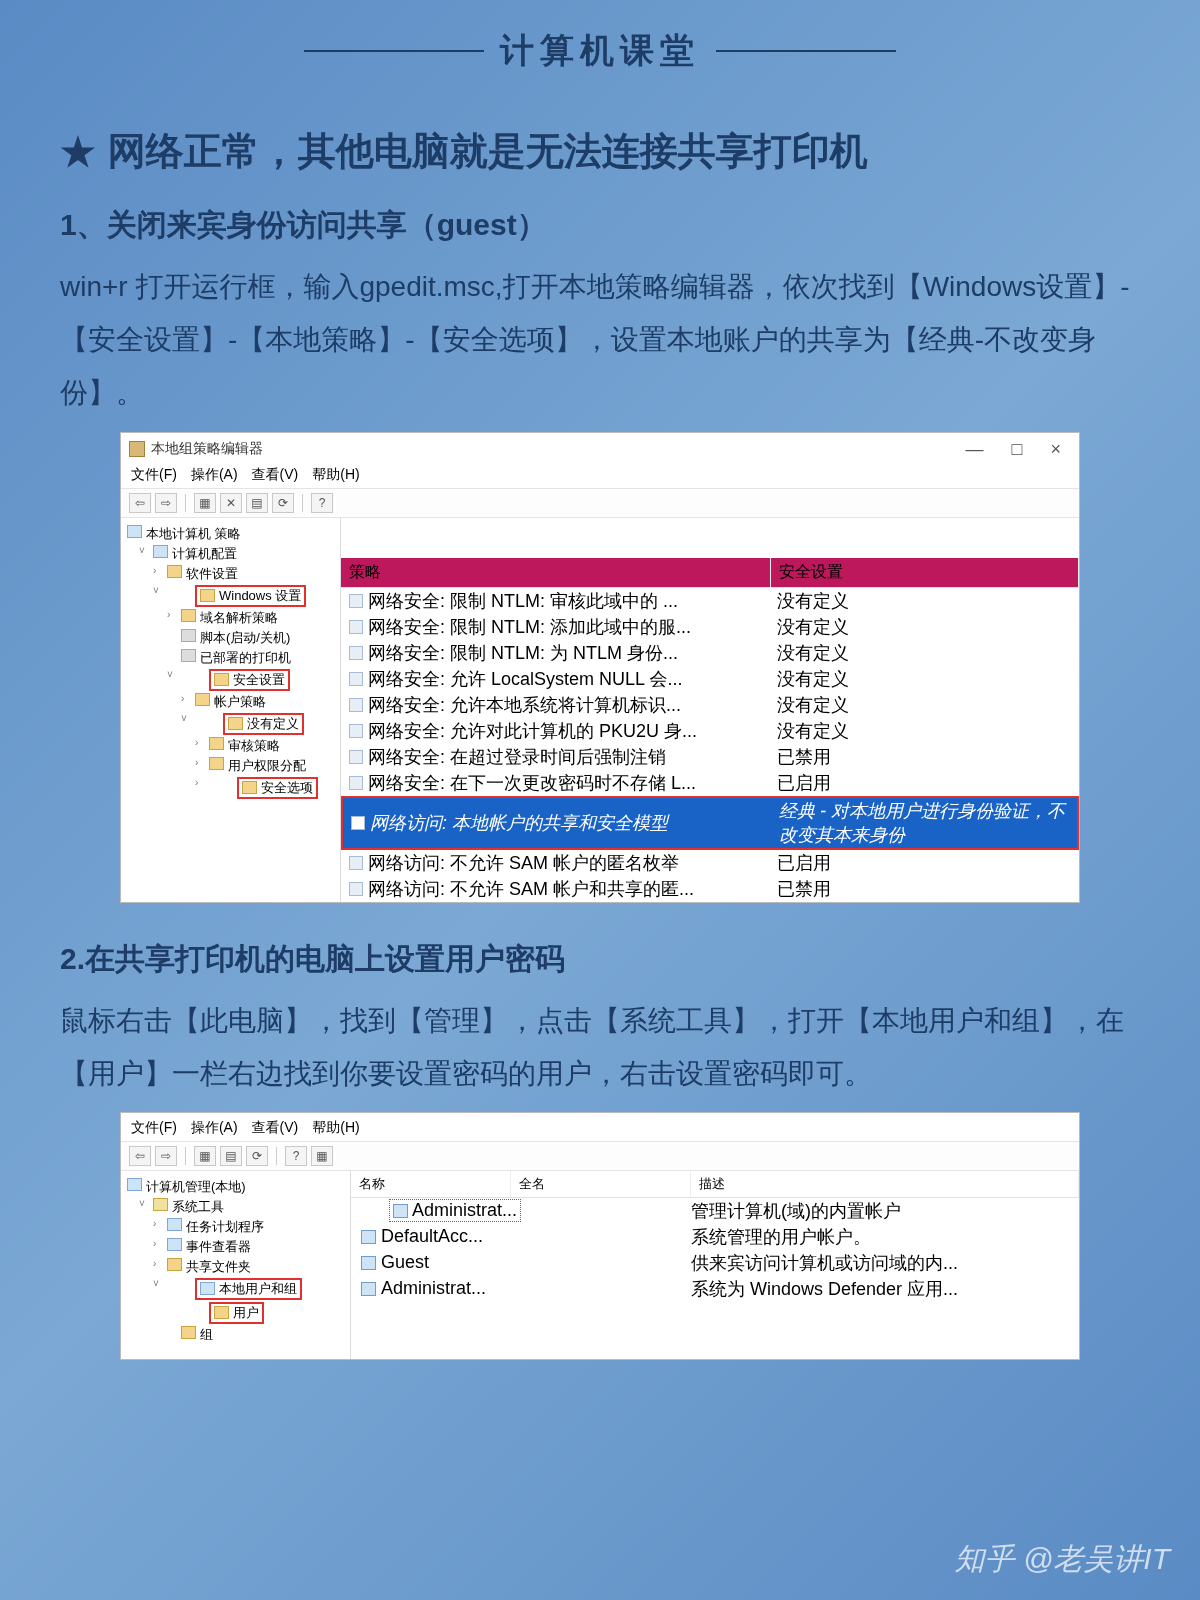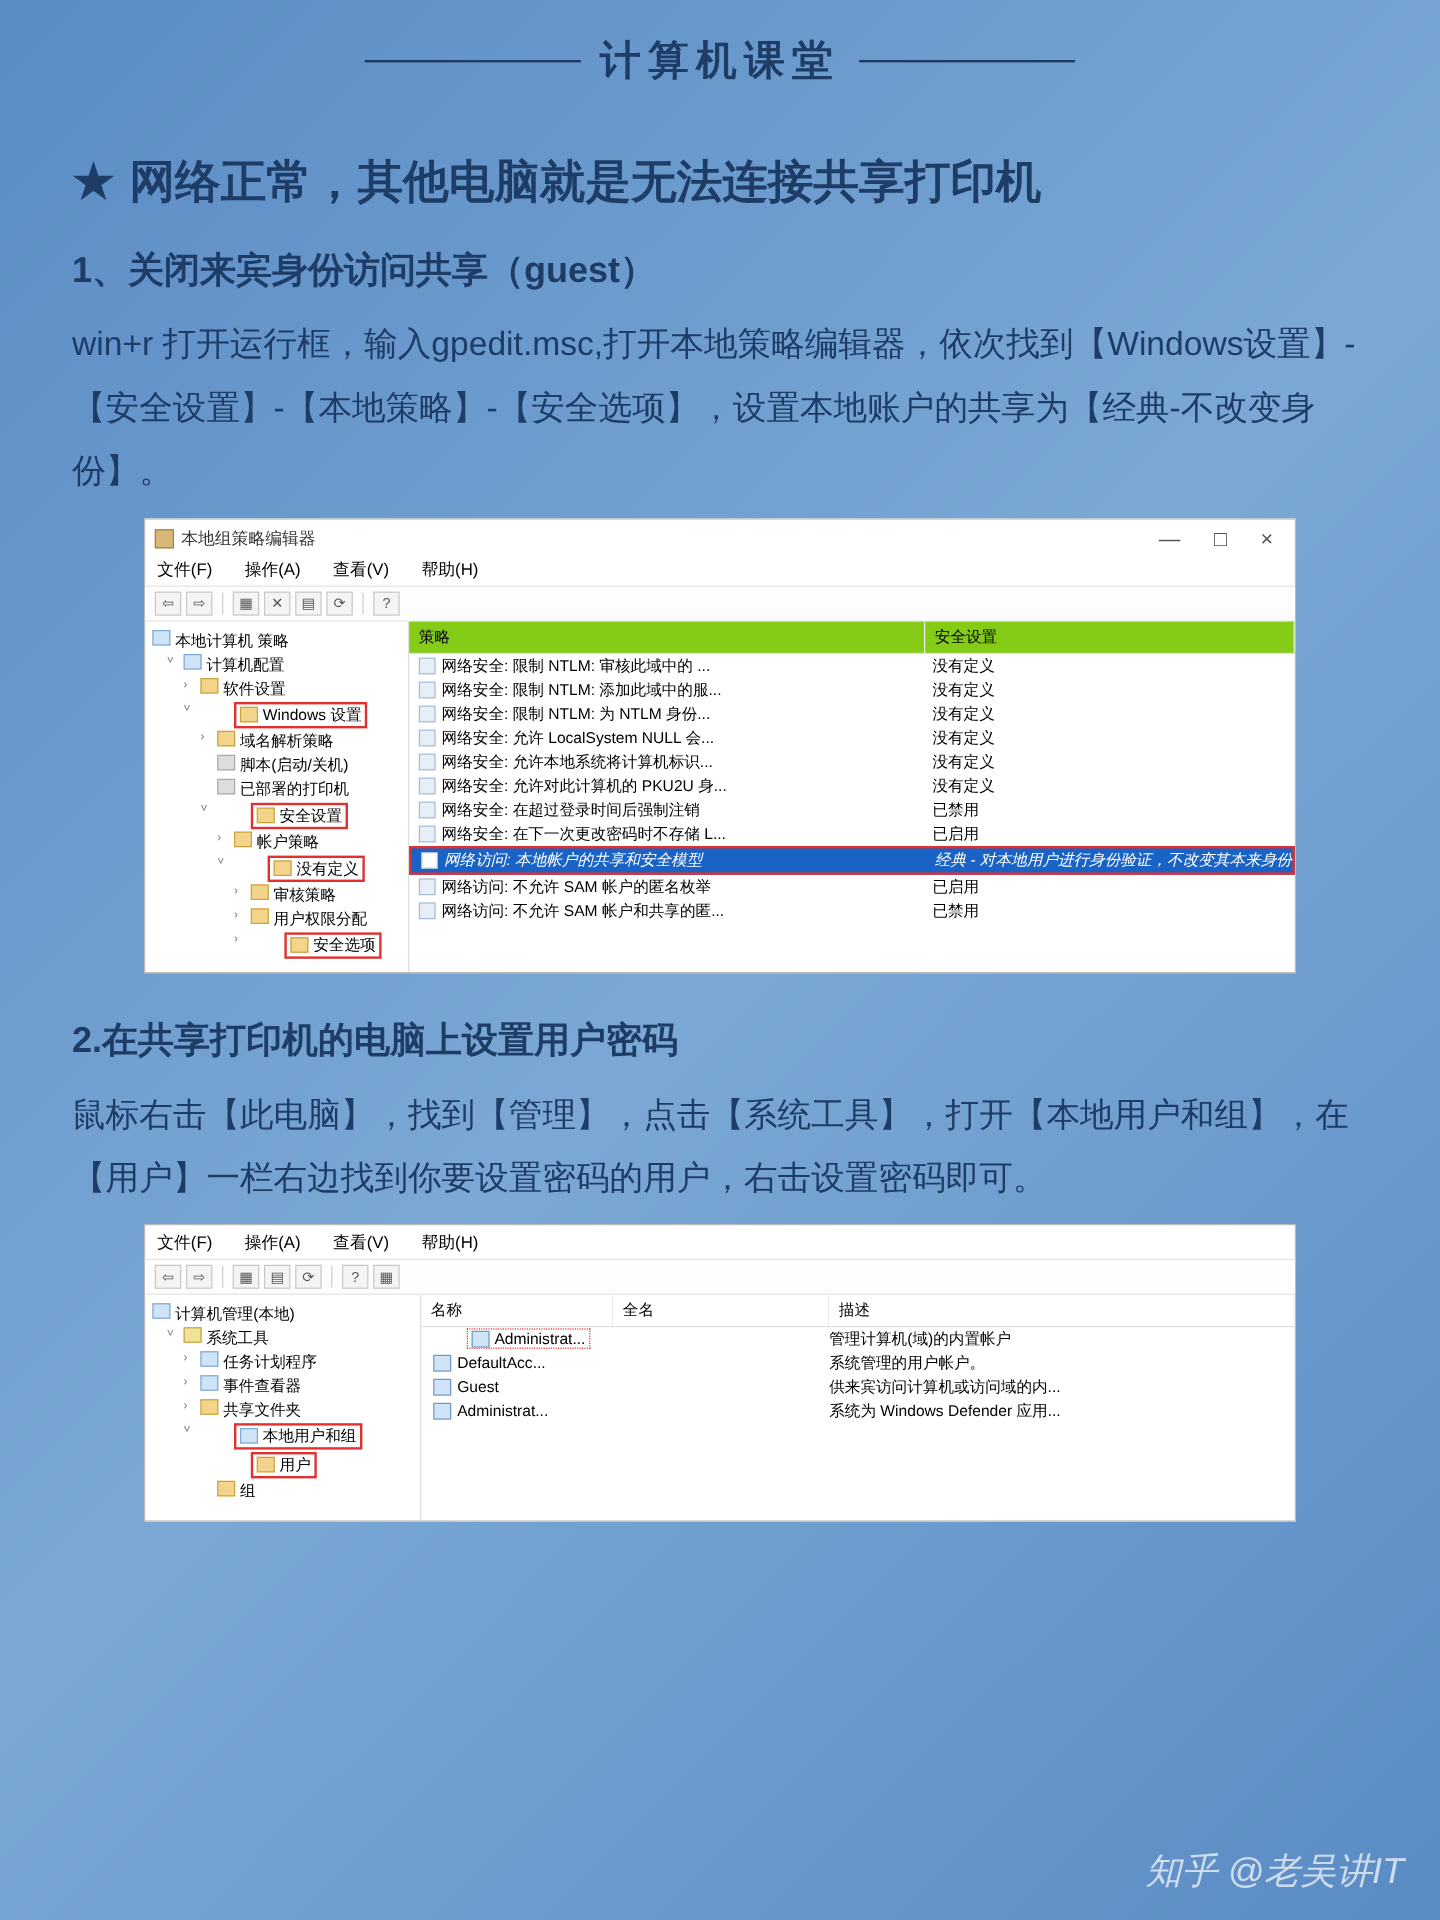--- a/index.html
+++ b/index.html
@@ -30,37 +30,37 @@
     border: 1px solid #bbb;
     font-family: "Microsoft YaHei", "Segoe UI", sans-serif;
     font-size: 14px;
     color: #000;
     margin: 8px auto 36px;
     width: 960px;
   }
   .titlebar { display: flex; align-items: center; padding: 6px 8px 0; color:#333; }
   .titlebar .ticon { width:16px; height:16px; background:#d9b877; border:1px solid #a37f3a; margin-right:6px; }
   .win-ctrl { margin-left:auto; display:flex; gap:28px; font-size:18px; color:#555; padding-right:10px; }
-  .menubar { display:flex; gap:27px; padding:6px 10px 4px; font-size:14px; }
+  .menubar { display:flex; gap:14px; padding:6px 10px 4px; font-size:14px; }
   .toolbar { display:flex; align-items:center; gap:4px; padding:4px 8px; border-top:1px solid #e4e4e4; border-bottom:1px solid #e4e4e4; background:#fdfdfd; }
   .tbtn { width:22px; height:20px; border:1px solid #c8c8c8; background:#f4f4f4; font-size:12px; display:flex; align-items:center; justify-content:center; color:#555; }
   .tsep { width:1px; height:18px; background:#ccc; margin:0 4px; }
   .split { display:flex; }
   .tree-pane { width:220px; border-right:1px solid #ddd; padding:6px 4px 10px; }
   .list-pane { flex:1; }
   .tree-row { display:flex; align-items:flex-start; gap:4px; padding:1px 2px; white-space:nowrap; font-size:13px; }
   .ind1{padding-left:14px;} .ind2{padding-left:28px;} .ind3{padding-left:42px;} .ind4{padding-left:56px;} .ind5{padding-left:70px;}
   .arrow{width:10px;display:inline-block;color:#777;font-size:10px;}
   .ficon{width:15px;height:13px;background:#f3d48a;border:1px solid #c9a43f;display:inline-block;}
   .ficon.blue{background:#cfe3f7;border-color:#7ca9d6;}
   .ficon.grey{background:#ddd;border-color:#aaa;}
   .redbox{border:2px solid #e03030;padding:0 3px;display:inline-flex;align-items:center;gap:4px;margin-left:28px;}
-  .list-head{display:flex;border-bottom:1px solid #e0e0e0;background:#84cc16;font-size:13px;}
+  .list-head{display:flex;border-bottom:1px solid #e0e0e0;background:#be185d;font-size:16px;margin-top:40px;}
   .list-head div{padding:4px 8px;border-right:1px solid #eee;}
-  .list-row{display:flex;font-size:13px;padding:1px 0;}
+  .list-row{display:flex;font-size:18px;padding:1px 0;}
   .col-a{width:430px;padding-left:8px;display:flex;align-items:center;gap:5px;}
   .col-b{flex:1;padding-left:6px;}
   .sicon{width:14px;height:14px;background:#e7eef6;border:1px solid #a7bcd4;display:inline-block;}
   .hl-row{background:#1a63c6;color:#fff;border:2px solid #e03030;font-style:italic;}
   .hl-row .sicon{background:#fff;}
   
   .tree-pane2{width:230px;border-right:1px solid #ddd;padding:6px 4px 14px;}
   .list-pane2{flex:1;}
   .list-head2{display:flex;border-bottom:1px solid #e0e0e0;font-size:13px;}
   .list-head2 div{padding:4px 8px;border-right:1px solid #eee;}

